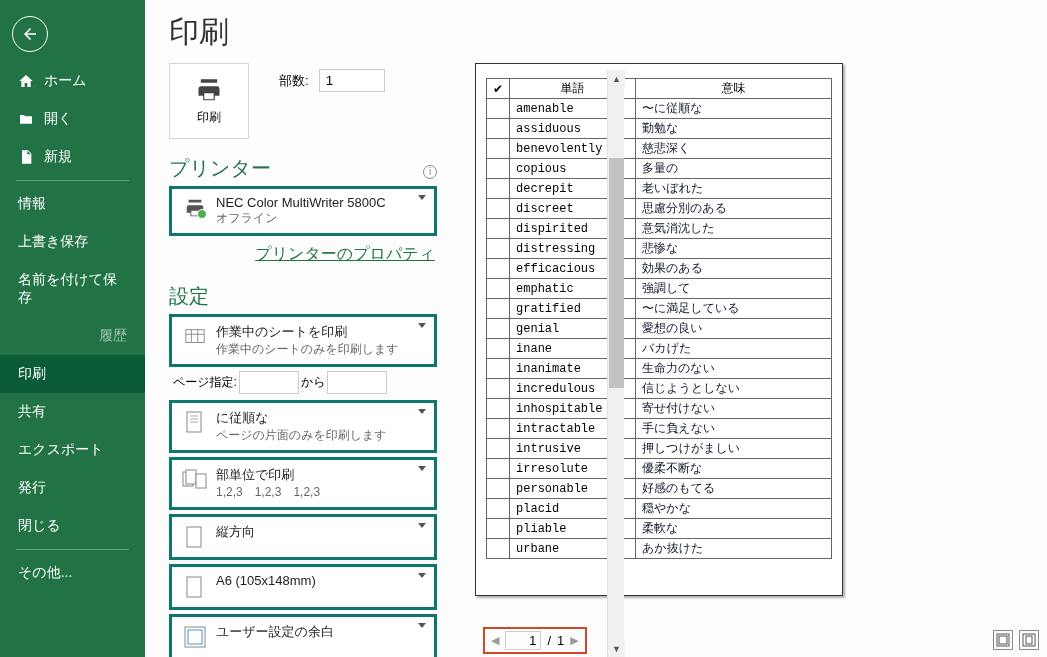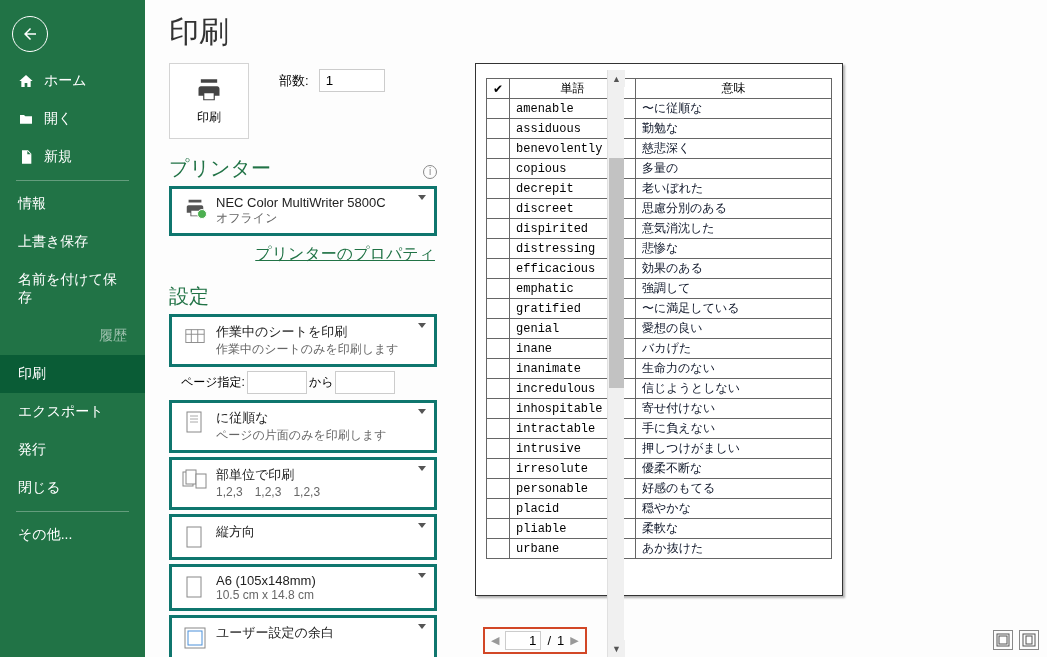--- a/index.html
+++ b/index.html
@@ -37,21 +37,21 @@
 .opt-box { border: 3px solid #0f766e; background: #fff; display: flex; align-items: flex-start; padding: 6px 8px; margin-bottom: 4px; cursor: pointer; min-height: 42px; position: relative; }
 .opt-box .ico { width: 30px; height: 28px; display: flex; align-items: center; justify-content: center; margin-right: 6px; flex-shrink: 0; }
 .opt-box .txt { flex: 1; }
 .opt-box .main-line { font-size: 13px; color: #222; }
 .opt-box .sub-line { font-size: 12px; color: #666; }
 .opt-box .chev { width: 0; height: 0; border-left: 4px solid transparent; border-right: 4px solid transparent; border-top: 5px solid #555; }
 
 .printer-props { text-align: right; padding: 4px 2px 12px; }
 .printer-props a { color: #217346; font-size: 16px; text-decoration: underline; cursor: pointer; }
 
-.page-range-row { display: flex; align-items: center; gap: 2px; margin: 4px 12px 6px; font-size: 12px; }
+.page-range-row { display: flex; align-items: center; gap: 2px; margin: 4px 4px 6px; font-size: 12px; }
 .page-range-row input { width: 60px; padding: 3px 4px; border: 1px solid #ccc; }
 
 .scroll-col { position: absolute; left: 462px; top: 70px; bottom: 0; width: 17px; background: #f0f0f0; border-left: 1px solid #e0e0e0; }
 .scroll-thumb { position: absolute; top: 88px; width: 15px; height: 230px; background: #c2c2c2; left: 1px; }
 .scroll-arrow { position: absolute; left: 0; width: 17px; height: 17px; background: #f0f0f0; display:flex; align-items:center; justify-content:center; font-size:9px; color:#555;}
 
 
 .preview-col { flex: 1; display: flex; flex-direction: column; background: #fdfdfd; padding-left: 30px; }
 .preview-area { flex: 1; display: flex; align-items: flex-start; justify-content: flex-start; padding-top: 4px; }
 .page-paper { width: 368px; height: 533px; background: #fff; border: 1px solid #333; box-shadow: 2px 2px 2px rgba(0,0,0,0.3); padding: 14px 10px; }
@@ -115,20 +115,23 @@
     <div class="nav-item">
         <span>名前を付けて保存</span>
       </div>
     <div class="nav-item dim">
         <span>履歴</span>
       </div>
     <div class="nav-item active">
         <span>印刷</span>
       </div>
     <div class="nav-item">
+        <span>共有</span>
+      </div>
+    <div class="nav-item">
         <span>エクスポート</span>
       </div>
     <div class="nav-item">
         <span>発行</span>
       </div>
     <div class="nav-item">
         <span>閉じる</span>
       </div>
     <div class="nav-sep"></div>
     <div class="nav-item">
@@ -244,21 +247,20 @@
         </div>
 
         <div class="opt-box">
           <div class="ico">
               <svg width="18" height="22" viewBox="0 0 18 22">
                 <rect x="1" y="1" width="14" height="20" fill="#fff" stroke="#888"></rect>
               </svg>
             </div>
           <div class="txt">
             <div class="main-line">A6 (105x148mm)</div>
-            <div class="sub-line">10.5 cm x 14.8 cm</div>
           </div>
           <div class="chev"></div>
         </div>
 
         <div class="opt-box">
           <div class="ico">
               <svg width="22" height="22" viewBox="0 0 22 22">
                 <rect x="1" y="1" width="20" height="20" fill="#fff" stroke="#888"></rect>
                 <rect x="4" y="4" width="14" height="14" fill="none" stroke="#4a90d9"></rect>
               </svg>

